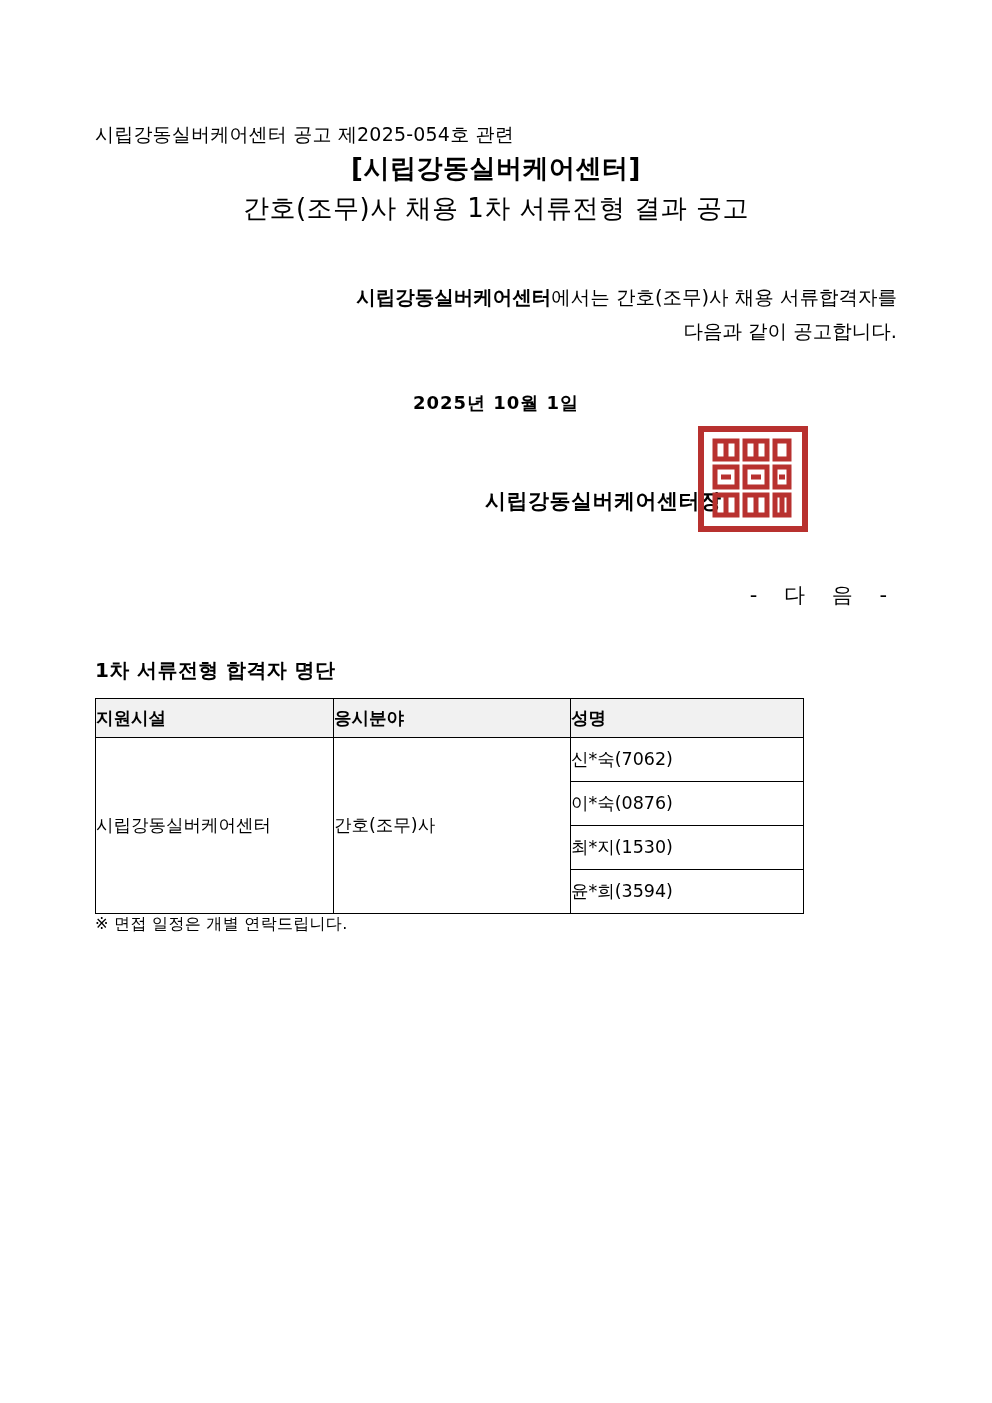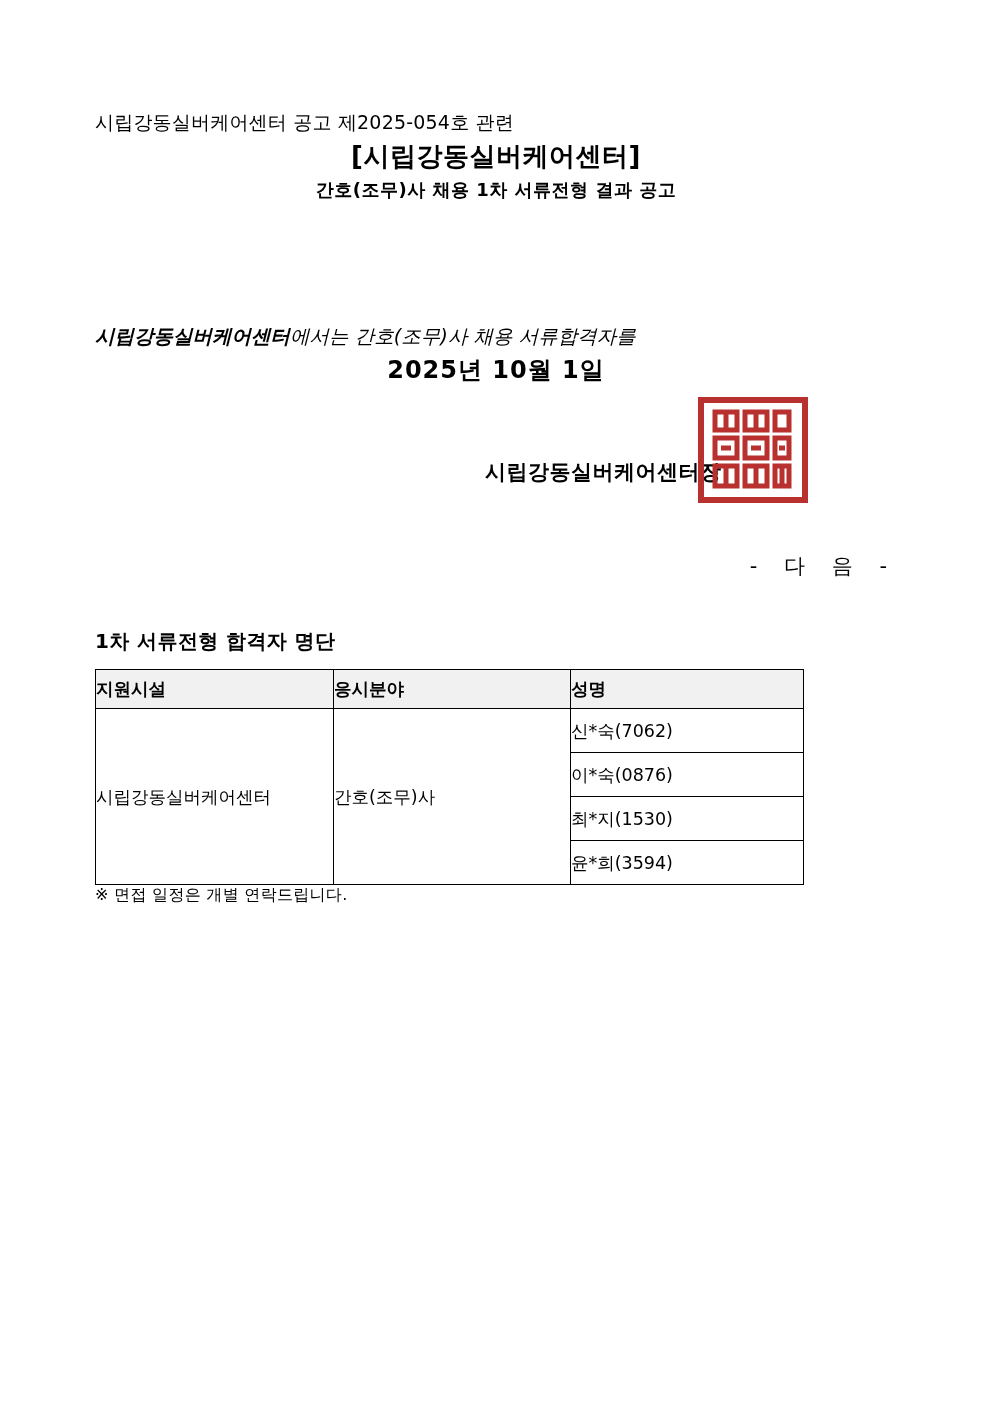--- a/index.html
+++ b/index.html
@@ -13,55 +13,55 @@
     position: relative;
     font-family: "DejaVu Sans", "Liberation Sans", sans-serif;
     color: #000000;
     overflow: hidden;
   }
   .page {
     position: relative;
     width: 992px;
     height: 1403px;
     box-sizing: border-box;
-    padding: 0 95px;
+    padding: 12px 95px;
   }
   .ref-line {
     padding-top: 110px;
     font-size: 19px;
     letter-spacing: 0.2px;
   }
   .title-block {
     text-align: center;
   }
   .title-line1 {
     font-size: 26px;
     font-weight: bold;
     letter-spacing: 0.5px;
     line-height: 1.55;
   }
   .title-line2 {
-    font-size: 18px;
-    font-weight: bold;
+    font-size: 26px;
+    font-weight: normal;
     letter-spacing: 0.5px;
     line-height: 1.55;
   }
   .intro {
-    margin-top: 116px;
-    text-align: left;
+    margin-top: 52px;
+    text-align: right;
     font-size: 19.5px;
     line-height: 1.75;
-    font-style: italic;
   }
   .intro b {
     font-weight: bold;
   }
   .date-line {
+    margin-top: 42px;
     text-align: center;
-    font-size: 24px;
+    font-size: 18px;
     font-weight: bold;
     letter-spacing: 1px;
   }
   .issuer-row {
     margin-top: 52px;
     position: relative;
     height: 70px;
   }
   .issuer-name {
     position: absolute;
@@ -126,20 +126,21 @@
 
   <div class="ref-line">시립강동실버케어센터 공고 제2025-054호 관련</div>
 
   <div class="title-block">
     <div class="title-line1">[시립강동실버케어센터]</div>
     <div class="title-line2">간호(조무)사 채용 1차 서류전형 결과 공고</div>
   </div>
 
   <div class="intro">
     <div><b>시립강동실버케어센터</b><span>에서는 간호(조무)사 채용 서류합격자를</span></div>
+    <div>다음과 같이 공고합니다.</div>
   </div>
 
   <div class="date-line">2025년 10월 1일</div>
 
   <div class="issuer-row">
     <div class="issuer-name">시립강동실버케어센터장</div>
     <div class="seal">
       <svg width="120" height="110" viewBox="0 0 120 110" xmlns="http://www.w3.org/2000/svg">
         <rect x="6" y="4" width="104" height="100" fill="none" stroke="#b8312f" stroke-width="6"></rect>
         <g stroke="#b8312f" stroke-width="5" fill="none">

